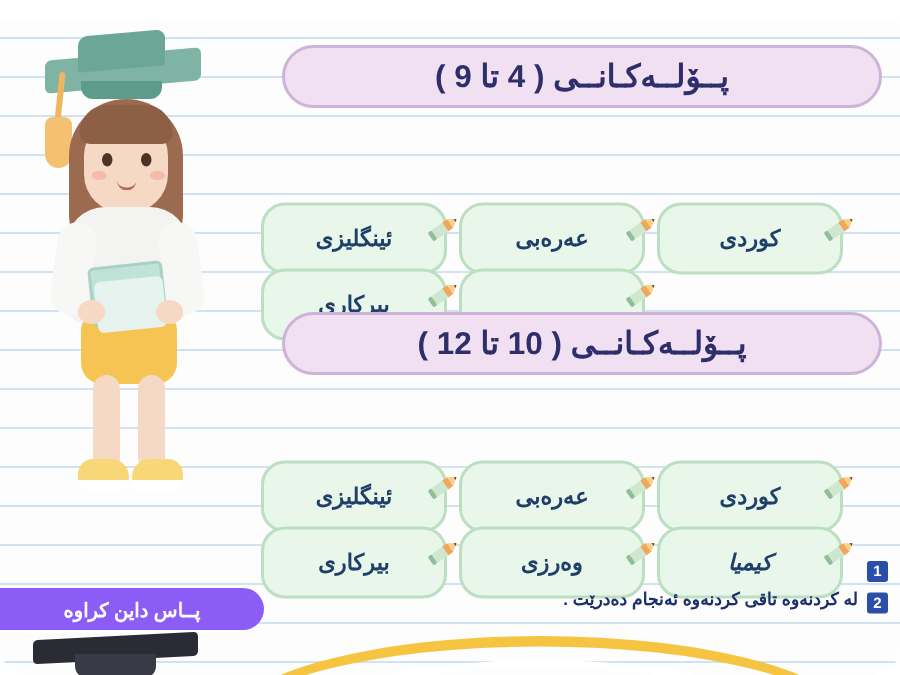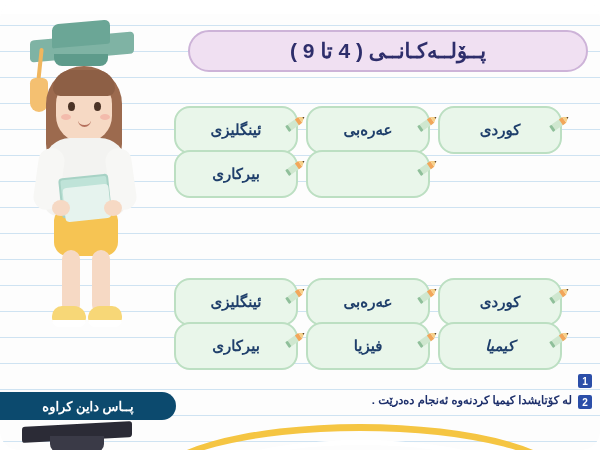--- a/index.html
+++ b/index.html
@@ -140,20 +140,21 @@
   
   .pill {
     position: absolute; z-index: 3;
     height: 48px; width: 124px;
     background: #e9f6ea;
     border: 2px solid #bcdfc2;
     border-radius: 16px;
     display: flex; align-items: center; justify-content: center;
     color: #1f3f6b; font-size: 15px; font-weight: bold;
     direction: rtl;
+    margin-top: 29px;
   }
   .pill .pen {
     position: absolute; right: -12px; top: 2px;
     width: 26px; height: 26px;
   }
 
   
   #footnotes {
     position: absolute; left: 168px; top: 372px; width: 424px; z-index: 3;
     direction: rtl; text-align: right;
@@ -170,21 +171,21 @@
     display: flex; align-items: center; justify-content: center;
     border-radius: 2px;
   }
   .fn-text {
     font-size: 11.5px; color: #1d2f6b; line-height: 1.35; font-weight: bold;
   }
 
   
   #discount-badge {
     position: absolute; left: 0px; top: 392px; width: 176px; height: 28px;
-    background: #0c4a6e; color: #ffffff;
+    background: #8b5cf6; color: #ffffff;
     display: flex; align-items: center; justify-content: center;
     font-size: 13px; font-weight: bold; direction: rtl;
     border-radius: 0 14px 14px 0;
     z-index: 5;
   }
   #bottom-cap {
     position: absolute; left: 22px; top: 424px; width: 110px; height: 26px; z-index: 5;
   }
   .bcap-board {
     position: absolute; left: 0; top: 0; width: 110px; height: 16px;
@@ -313,20 +314,21 @@
         <rect x="15" y="10" width="4" height="7" fill="#f2a65a"></rect>
         <polygon points="19,10 24,13.5 19,17" fill="#f6d08a"></polygon>
         <polygon points="22.5,12.3 24,13.5 22.5,14.7" fill="#5c4630"></polygon>
         <rect x="3" y="10" width="3" height="7" rx="1" fill="#8fbf9a"></rect>
       </g>
         </svg>
     </span>
     <span>بیركاری</span>
   </div>
 
+  <div id="header-2" class="section-header">پــۆلــەكـانــی ( 10  تا   12 )</div>
 
   <div class="pill" style="left:438px; top:278px;">
     <span class="pen">
       <svg width="26" height="26" viewBox="0 0 26 26">
           <g transform="rotate(-35 13 13)">
         <rect x="5" y="10" width="13" height="7" rx="1.5" fill="#cfe7cf"></rect>
         <rect x="15" y="10" width="4" height="7" fill="#f2a65a"></rect>
         <polygon points="19,10 24,13.5 19,17" fill="#f6d08a"></polygon>
         <polygon points="22.5,12.3 24,13.5 22.5,14.7" fill="#5c4630"></polygon>
         <rect x="3" y="10" width="3" height="7" rx="1" fill="#8fbf9a"></rect>
@@ -383,21 +385,21 @@
       <svg width="26" height="26" viewBox="0 0 26 26">
           <g transform="rotate(-35 13 13)">
         <rect x="5" y="10" width="13" height="7" rx="1.5" fill="#cfe7cf"></rect>
         <rect x="15" y="10" width="4" height="7" fill="#f2a65a"></rect>
         <polygon points="19,10 24,13.5 19,17" fill="#f6d08a"></polygon>
         <polygon points="22.5,12.3 24,13.5 22.5,14.7" fill="#5c4630"></polygon>
         <rect x="3" y="10" width="3" height="7" rx="1" fill="#8fbf9a"></rect>
       </g>
         </svg>
     </span>
-    <span>فیزیا</span>
+    <span>وەرزی</span>
   </div>
   <div class="pill" style="left:174px; top:322px;">
     <span class="pen">
       <svg width="26" height="26" viewBox="0 0 26 26">
           <g transform="rotate(-35 13 13)">
         <rect x="5" y="10" width="13" height="7" rx="1.5" fill="#cfe7cf"></rect>
         <rect x="15" y="10" width="4" height="7" fill="#f2a65a"></rect>
         <polygon points="19,10 24,13.5 19,17" fill="#f6d08a"></polygon>
         <polygon points="22.5,12.3 24,13.5 22.5,14.7" fill="#5c4630"></polygon>
         <rect x="3" y="10" width="3" height="7" rx="1" fill="#8fbf9a"></rect>
@@ -406,21 +408,21 @@
     </span>
     <span>بیركاری</span>
   </div>
 
   <div id="footnotes">
     <div class="footnote">
       <span class="fn-num">1</span>
     </div>
     <div class="footnote">
       <span class="fn-num">2</span>
-      <span class="fn-text">لە كۆتایشدا كیميا كردنەوە ئەنجام دەدرێت .</span>
+      <span class="fn-text">لە كردنەوە تاقی كردنەوە ئەنجام دەدرێت .</span>
     </div>
   </div>
 
   <div id="discount-badge">پــاس داین كراوە</div>
 
   <div id="bottom-cap">
     <div class="bcap-board"></div>
     <div class="bcap-base"></div>
   </div>
 

